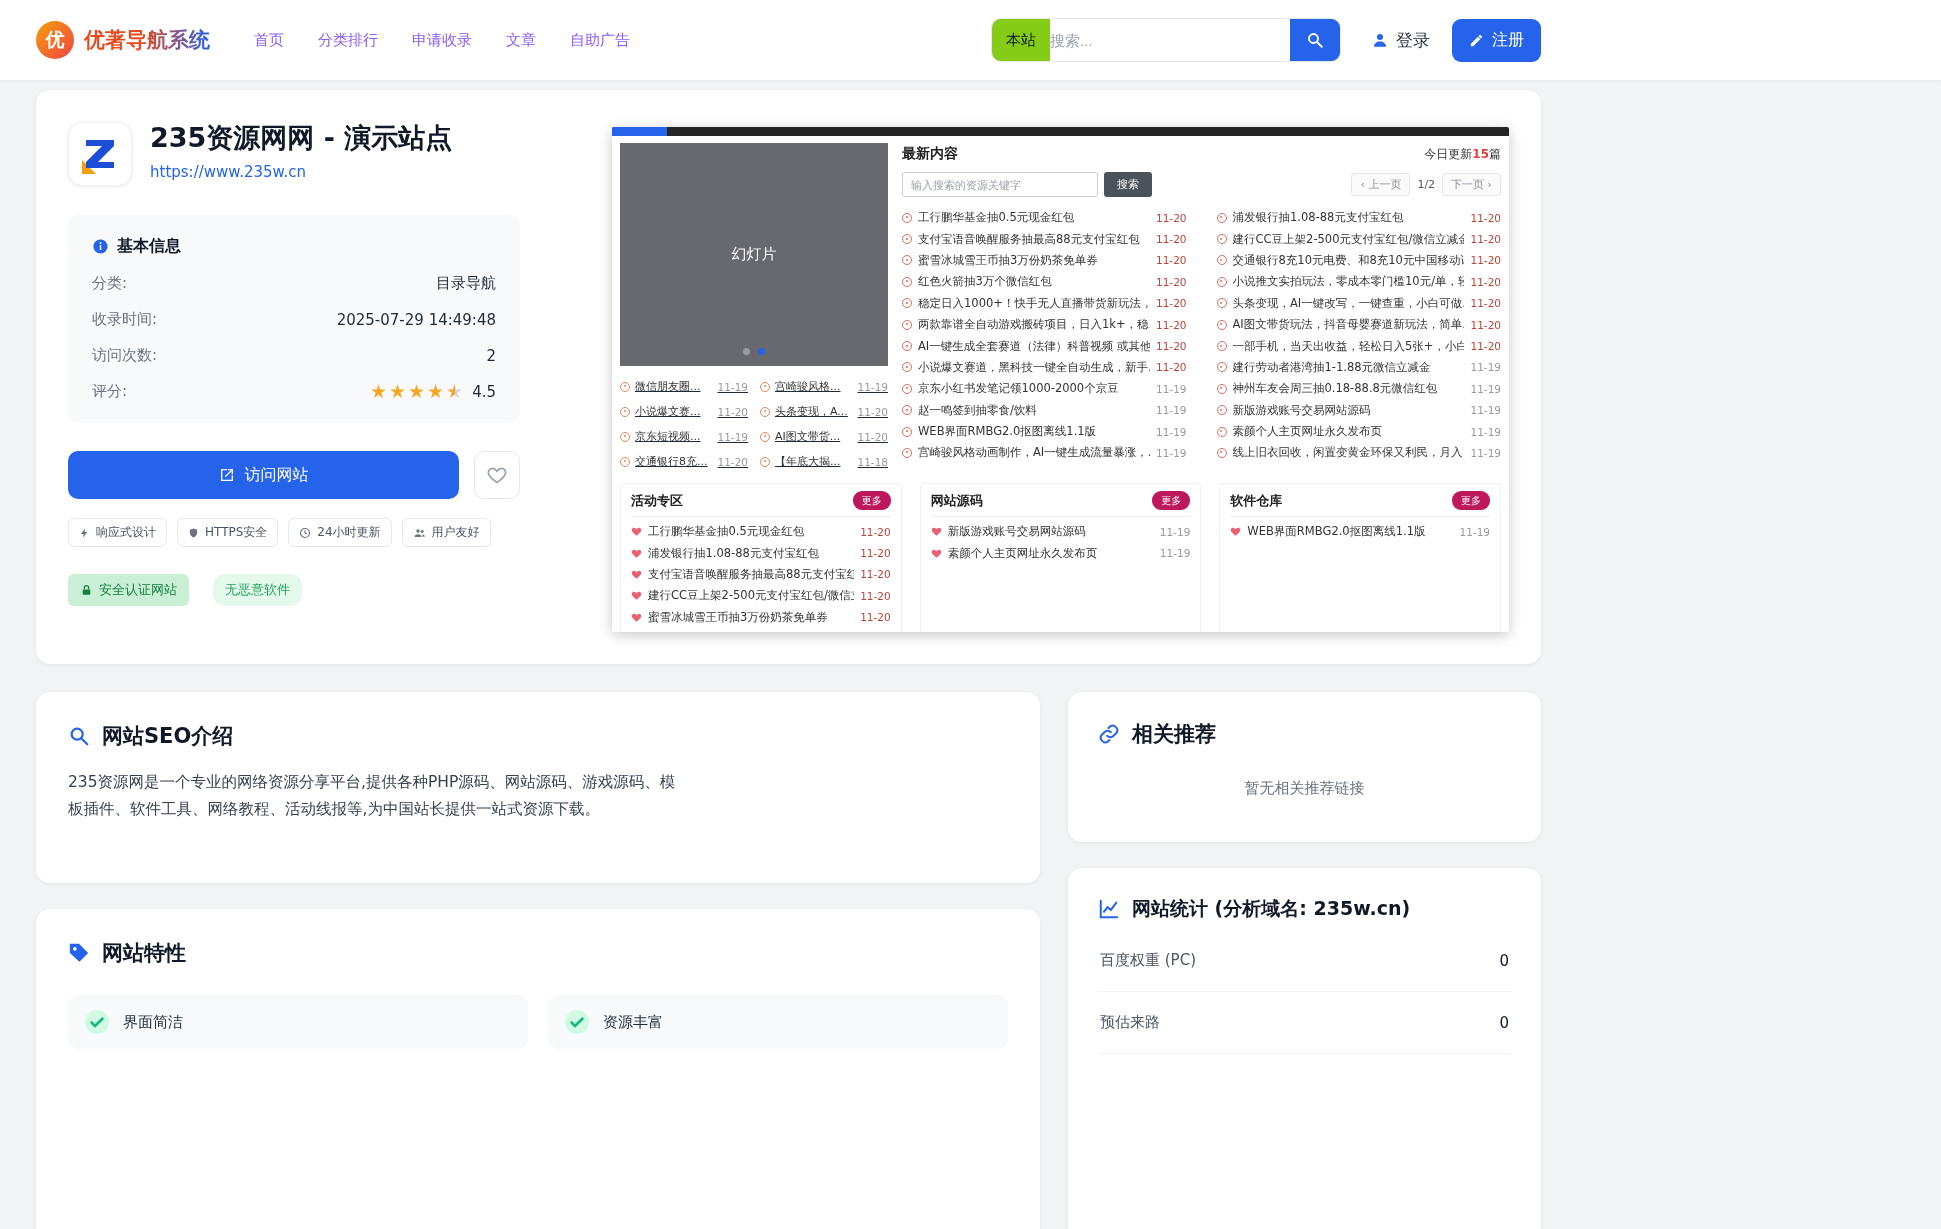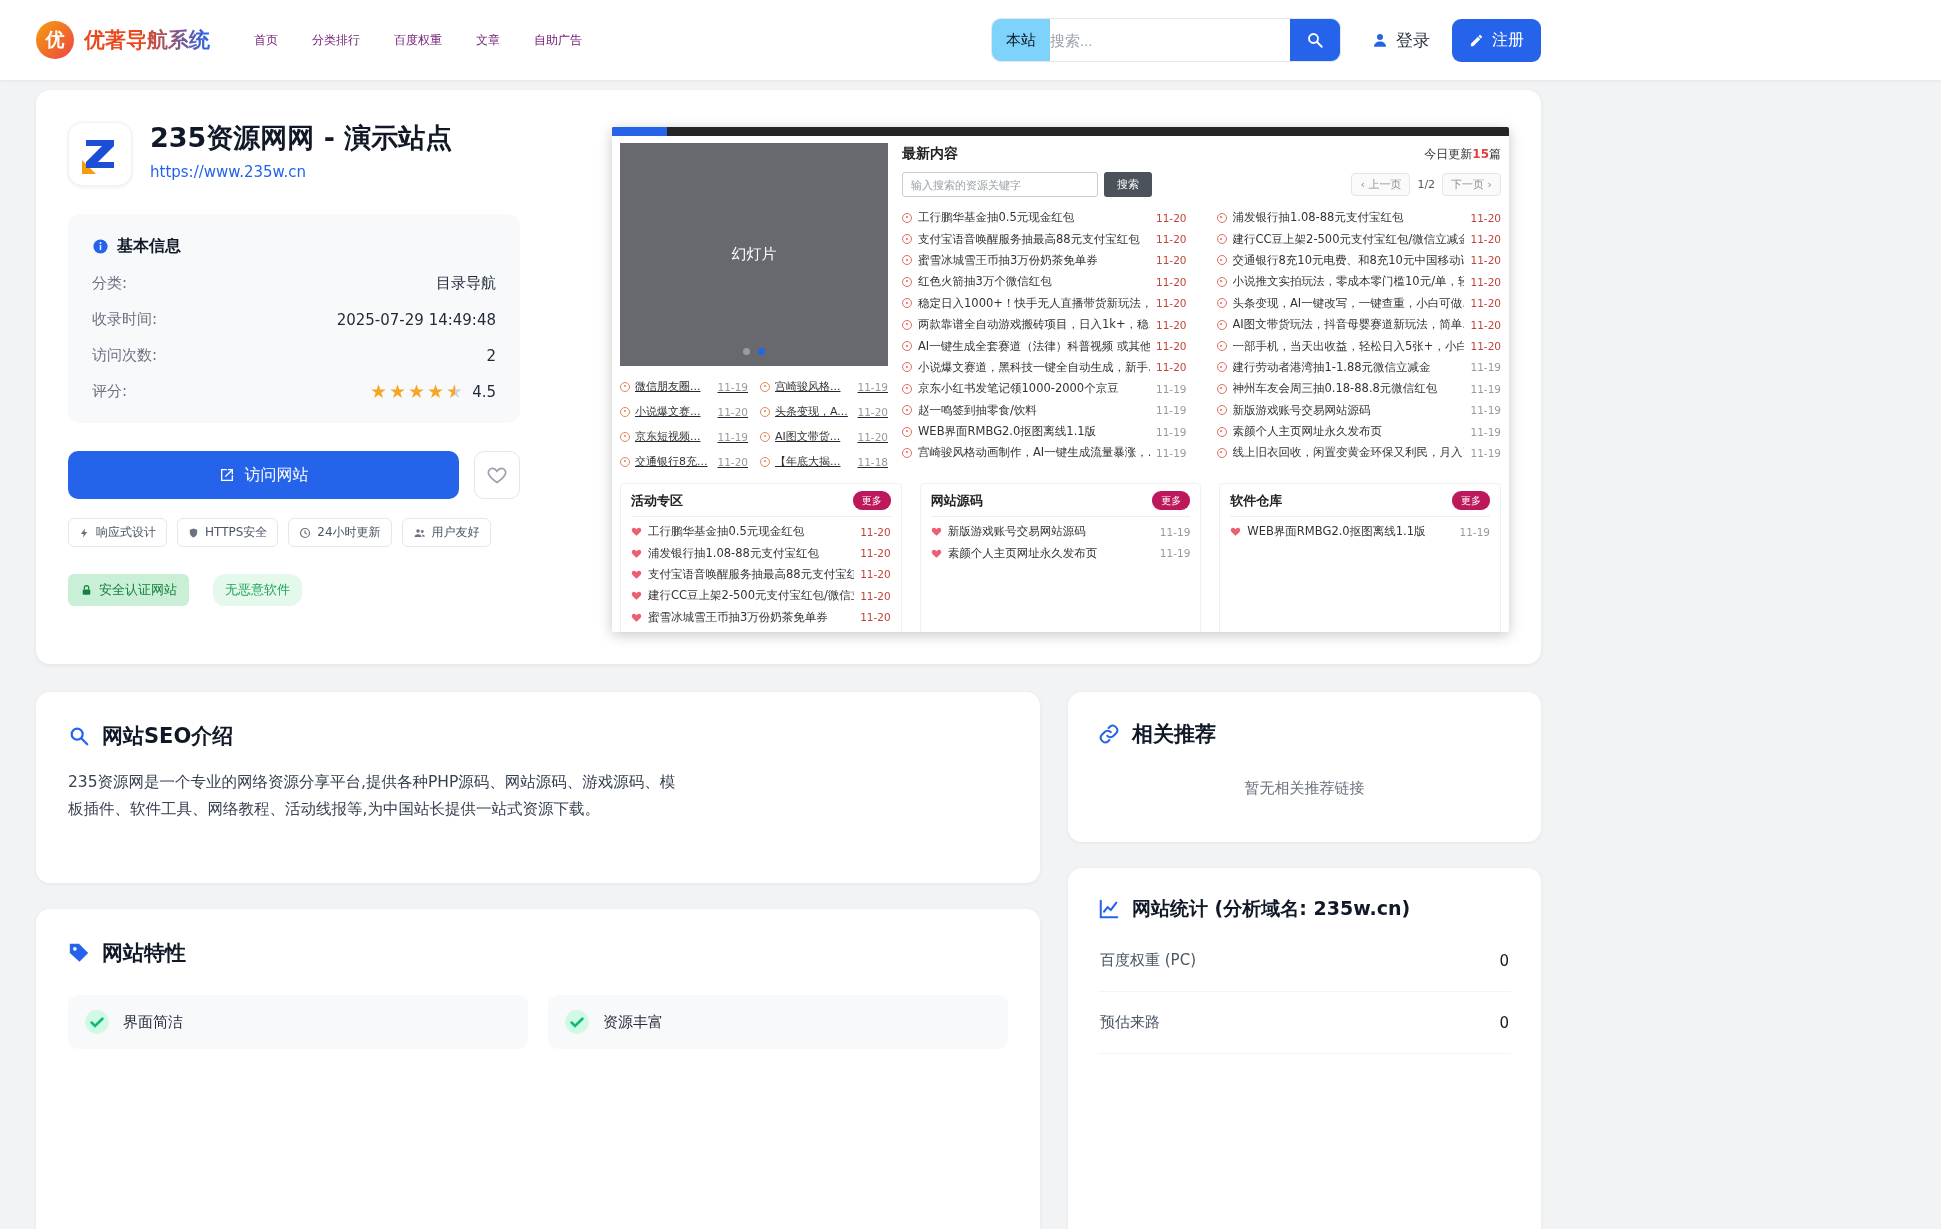--- a/index.html
+++ b/index.html
@@ -9,23 +9,23 @@
   
   .navbar { background:#fff; height:80px; box-shadow:0 1px 3px rgba(0,0,0,.06); }
   .nav-inner { width:1505px; margin-left:36px; height:100%; display:flex; align-items:center; }
   .brand { display:flex; align-items:center; gap:10px; cursor:pointer; }
   .brand-badge { width:38px; height:38px; border-radius:50%; background:linear-gradient(135deg,#f59e0b,#ef4444);
     color:#fff; font-weight:bold; font-size:19px; display:grid; place-items:center; }
   .brand-text { font-size:21px; font-weight:bold;
     background:linear-gradient(90deg,#e8491d 0%,#e8491d 45%,#2563eb 100%);
     -webkit-background-clip:text; background-clip:text; color:transparent; }
   .nav-links { display:flex; gap:34px; margin-left:44px; }
-  .nav-link { font-size:12px; color:#701a75; text-decoration:none; cursor:pointer; }
+  .nav-link { font-size:15px; color:#8b5cf6; text-decoration:none; cursor:pointer; }
   .nav-right { margin-left:auto; display:flex; align-items:center; }
-  .search-group { display:flex; align-items:center; height:44px; border:1px solid #e5e7eb; border-radius:10px; background:#7dd3fc; overflow:hidden; }
+  .search-group { display:flex; align-items:center; height:44px; border:1px solid #e5e7eb; border-radius:10px; background:#84cc16; overflow:hidden; }
   .search-scope { padding:0 14px; font-size:15px; color:#111827; cursor:pointer; }
   .search-input { width:240px; height:100%; border:none; outline:none; font-size:15px; color:#374151; }
   .search-input::placeholder { color:#9ca3af; }
   .search-btn { width:50px; height:44px; background:#2563eb; border:none; display:grid; place-items:center; cursor:pointer; }
   .login { display:flex; align-items:center; gap:7px; margin-left:30px; font-size:17px; color:#1f2937; cursor:pointer; text-decoration:none; }
   .register-btn { margin-left:22px; display:flex; align-items:center; gap:8px; background:#2563eb; color:#fff;
     border:none; border-radius:9px; padding:11px 17px; font-size:16px; cursor:pointer; }
 
   
   .container { width:1505px; margin-left:36px; }
@@ -136,21 +136,21 @@
     <div class="brand">
       <span class="brand-badge">优</span>
       <span class="brand-text">优著导航系统</span>
     </div>
     <nav class="nav-links">
 
         <a class="nav-link">首页</a>
 
         <a class="nav-link">分类排行</a>
 
-        <a class="nav-link">百度权重</a>
+        <a class="nav-link">申请收录</a>
 
         <a class="nav-link">文章</a>
 
         <a class="nav-link">自助广告</a>
       </nav>
     <div class="nav-right">
       <div class="search-group">
         <span class="search-scope">本站</span>
         <input class="search-input" placeholder="搜索..." style="">
         <button class="search-btn">

